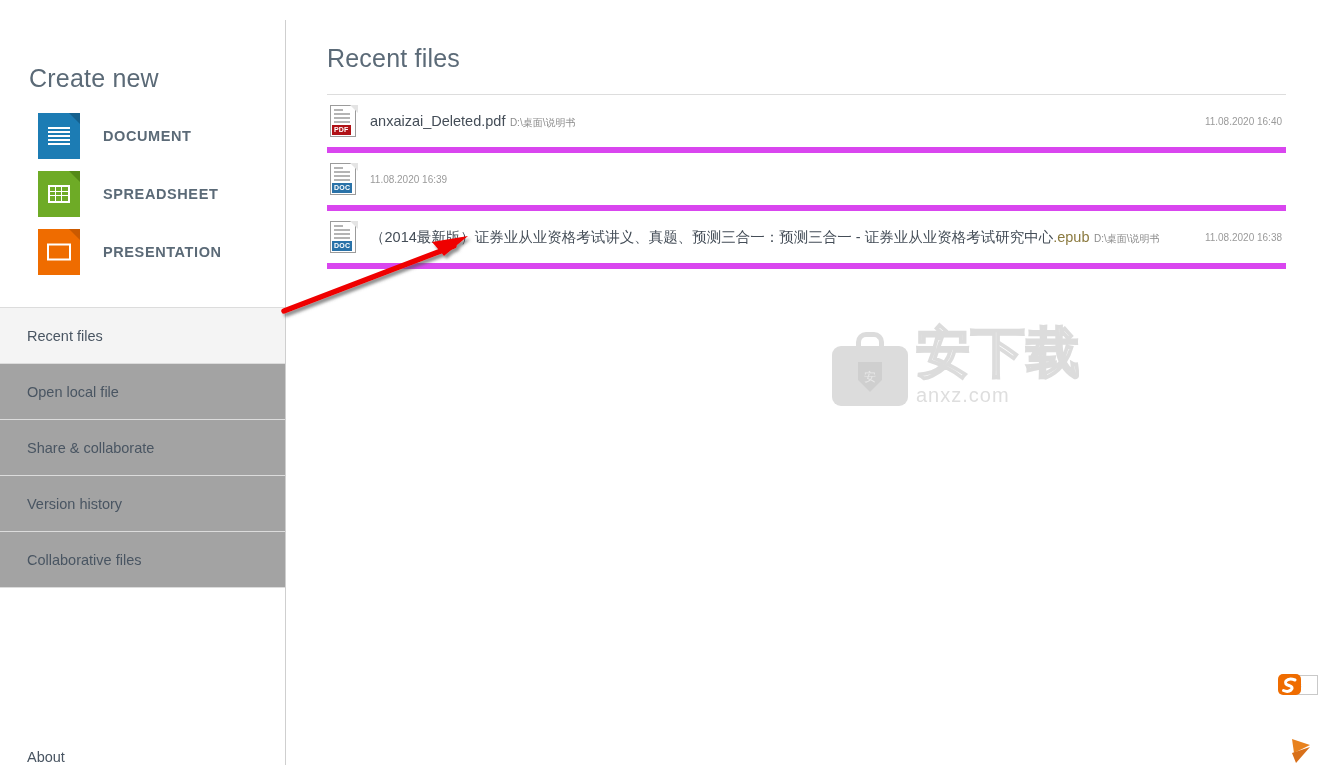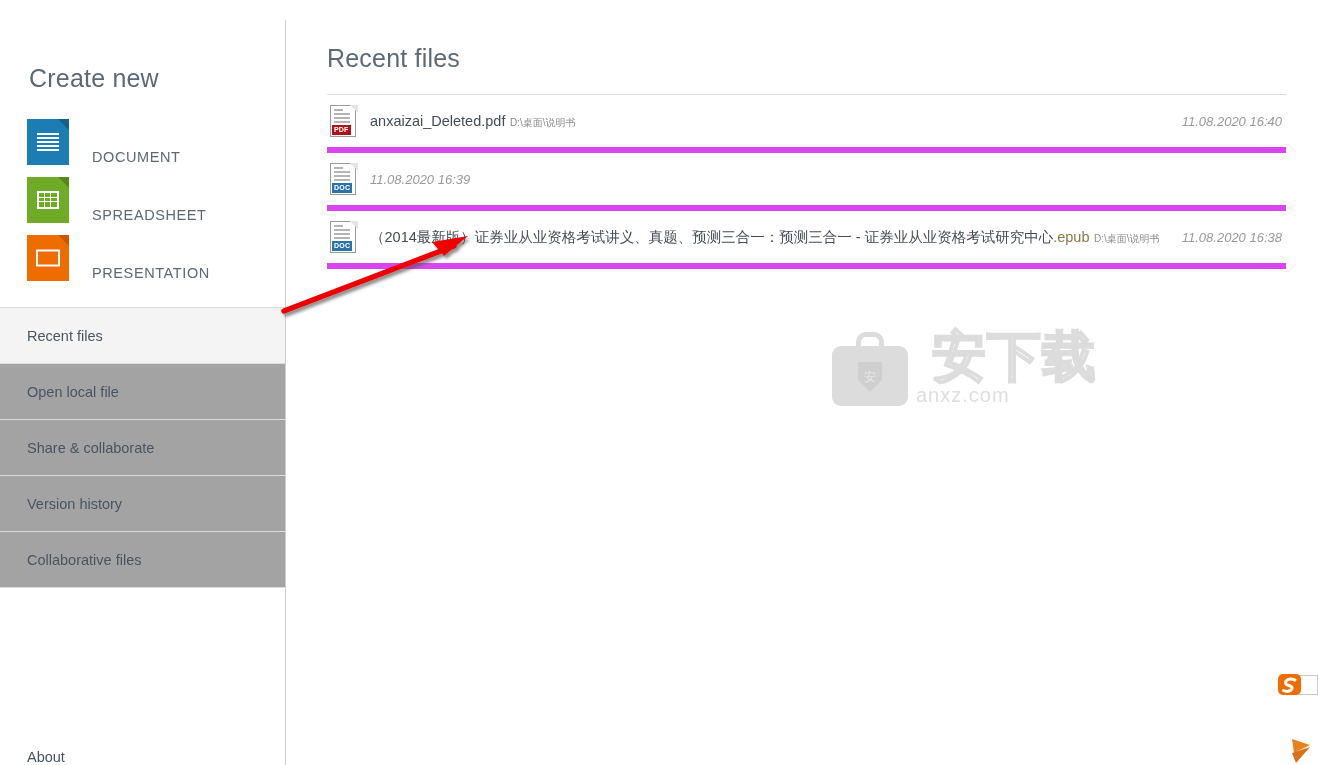--- a/index.html
+++ b/index.html
@@ -45,24 +45,25 @@
     font-weight: 400;
     margin: 0;
     padding: 44px 0 14px 29px;
     letter-spacing: 0.2px;
   }
   .create-list {
     padding: 0 0 26px 0;
   }
   .create-item {
     display: flex;
-    align-items: flex-end;
+    align-items: center;
     height: 58px;
-    padding-left: 27px;
+    padding-left: 38px;
     cursor: default;
+    font-weight: bold;
   }
   .ficon {
     width: 42px;
     height: 46px;
     position: relative;
     flex: 0 0 42px;
   }
   .ficon .body {
     position: absolute;
     inset: 0;
@@ -266,26 +267,25 @@
     color: #8b7a3f;
     margin-top: 24px;
   }
   .file-path {
     font-size: 10px;
     color: #8a8a8a;
     line-height: 14px;
     margin-top: 1px;
   }
   .file-date {
-    font-size: 13px;
+    font-size: 10px;
     color: #9a9a9a;
     white-space: nowrap;
     flex: 0 0 auto;
     padding-right: 4px;
-    font-style: italic;
   }
 
   
   .watermark {
     position: absolute;
     left: 546px;
     top: 328px;
     width: 230px;
     height: 88px;
     pointer-events: none;
@@ -326,27 +326,27 @@
     background: #cfcfcf;
     clip-path: polygon(0% 0%, 100% 0%, 100% 60%, 50% 100%, 0% 60%);
     display: flex;
     align-items: center;
     justify-content: center;
     font-size: 12px;
     color: #e8e8e8;
   }
   .wm-cn {
     position: absolute;
-    left: 100px;
+    left: 84px;
     top: 0;
     font-size: 54px;
     line-height: 58px;
     color: transparent;
     -webkit-text-stroke: 2px #dcdcdc;
-    font-family: Liberation Serif, serif;
+    font-family: Liberation Mono, monospace;
     font-weight: bold;
     letter-spacing: 1px;
     white-space: nowrap;
   }
   .wm-url {
     position: absolute;
     left: 84px;
     top: 56px;
     font-size: 20px;
     color: #dedede;

